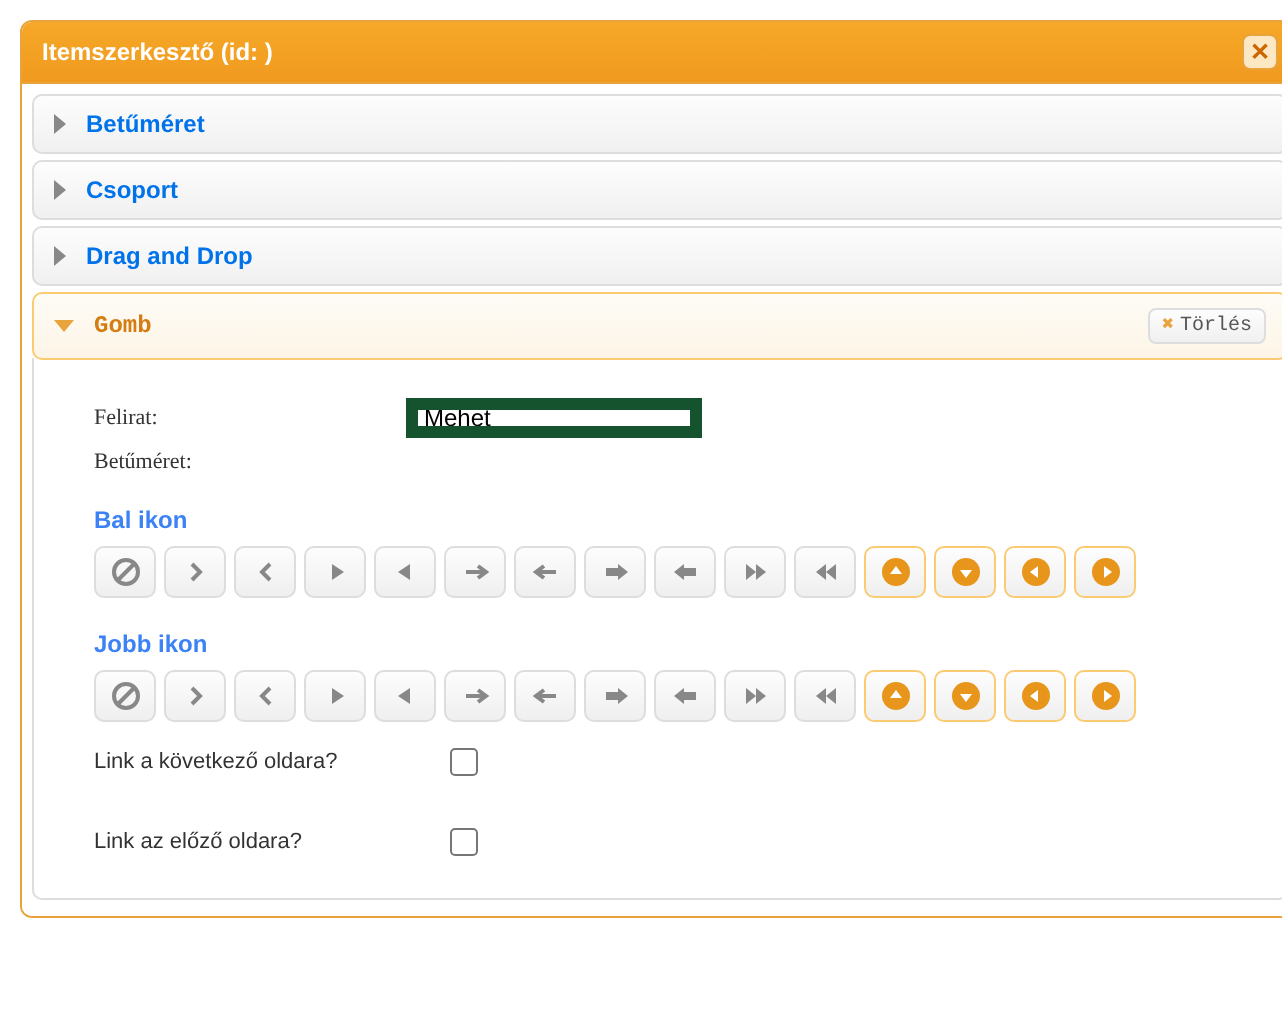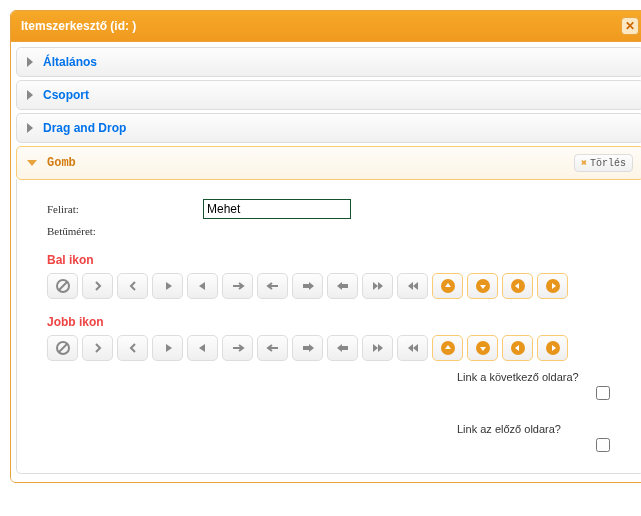--- a/index.html
+++ b/index.html
@@ -13,50 +13,50 @@
   .acc-h.active { border:1px solid #fbcb73; background:linear-gradient(#fefcf7,#fdf5e6); position:relative;font-family:Liberation Mono, monospace; }
   .tri { width:0; height:0; border-top:5px solid transparent; border-bottom:5px solid transparent; border-left:6px solid #888; margin-right:10px; }
   .acc-h.active .tri { border-left:5px solid transparent; border-right:5px solid transparent; border-top:6px solid #e8a33d; border-bottom:none; }
   .acc-h .lbl { color:#0073ea; font-weight:bold; font-size:12px; }
   .acc-h.active .lbl { color:#d47d12; }
   .delbtn { margin-left:auto; border:1px solid #ddd; border-radius:4px; background:linear-gradient(#fdfdfd,#f0f0f0); padding:2px 6px; font-size:10px; color:#555; cursor:pointer; display:flex; align-items:center; gap:3px; }
   .delbtn .x { color:#e8a33d; font-weight:bold; }
   .acc-body { border:1px solid #ddd; border-top:none; border-radius:0 0 5px 5px; padding:20px 30px 18px 30px; margin-top:-4px; margin-bottom:3px; background:#fff; }
   .row { display:flex; align-items:center; margin-bottom:6px; }
   .row label { width:156px; color:#333;font-family:Liberation Serif, serif; }
-  .row input[type=text] { width:148px; height:20px; border:1px solid #14532d; padding:1px 3px; font-size:12px; }
+  .row input[type=text] { width:148px; height:20px; border:6px solid #14532d; padding:1px 3px; font-size:12px; }
   .spin { display:flex; }
   .spin input { width:128px; height:20px; border:1px solid #bbb; border-right:none; padding:1px 3px; font-size:12px; }
   .spinbtns { display:flex; flex-direction:column; border:1px solid #bbb; width:18px; }
   .spinbtns span { height:9px; display:flex; align-items:center; justify-content:center; font-size:7px; background:#f0f0f0; cursor:pointer; color:#555; }
   .spinbtns span:first-child { border-bottom:1px solid #bbb; }
-  .sect { font-weight:bold; font-size:12px; margin:16px 0 6px 0; color:#ef4444; }
+  .sect { font-weight:bold; font-size:12px; margin:16px 0 6px 0; color:#3b82f6; }
   .iconrow { display:flex; gap:4px; flex-wrap:nowrap; }
   .ibtn { width:31px; height:26px; border:1px solid #ddd; border-radius:5px; background:linear-gradient(#fdfdfd,#efefef); display:flex; align-items:center; justify-content:center; cursor:pointer; }
   .ibtn.hl { border-color:#fbcb73; }
   .ibtn svg { display:block; }
-  .chkrow { display:flex; align-items:flex-end; margin-top:10px; gap:0;flex-direction:column; }
+  .chkrow { display:flex; align-items:center; margin-top:10px; gap:18px; }
   .chkrow label { width:156px; }
   .chkrow input { width:14px; height:14px; }
 </style>
 </head>
 <body>
 
 <div class="dialog">
   <div class="titlebar">
     <span class="ttl">Itemszerkesztő (id:  )</span>
     <span class="closebtn">
       <span>✕</span>
     </span>
   </div>
   <div class="body">
 
     <div class="acc-h">
       <span class="tri"></span>
-      <span class="lbl">Általános</span>
+      <span class="lbl">Betűméret</span>
     </div>
     <div class="acc-h">
       <span class="tri"></span>
       <span class="lbl">Csoport</span>
     </div>
     <div class="acc-h">
       <span class="tri"></span>
       <span class="lbl">Drag and Drop</span>
     </div>
     <div class="acc-h active">

